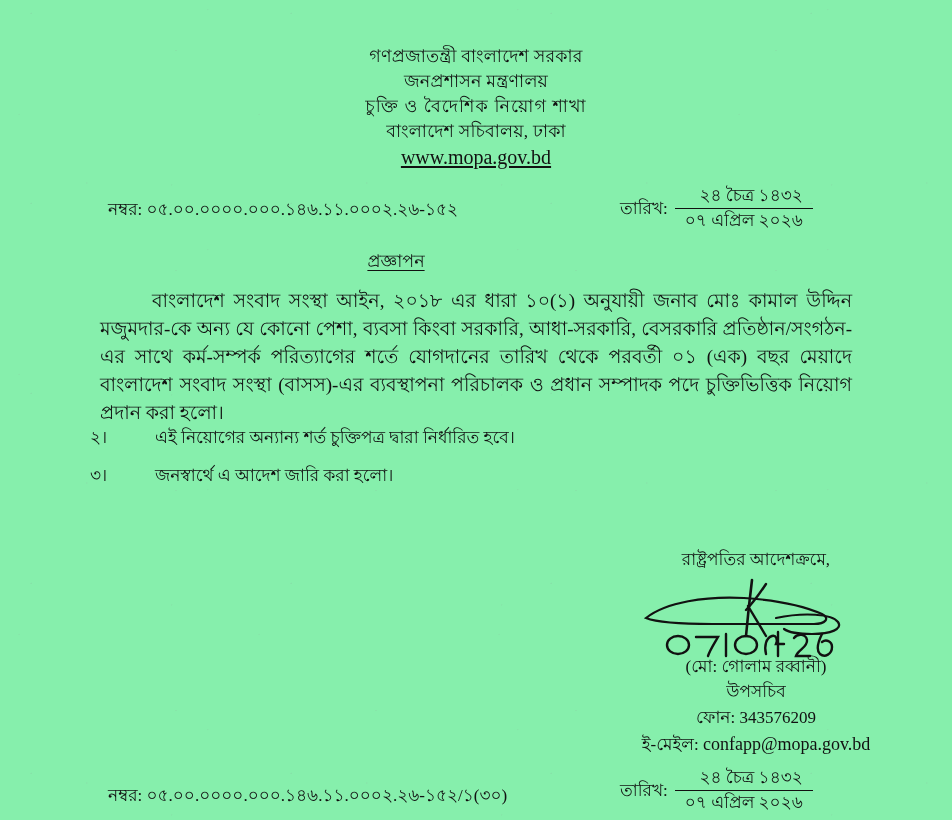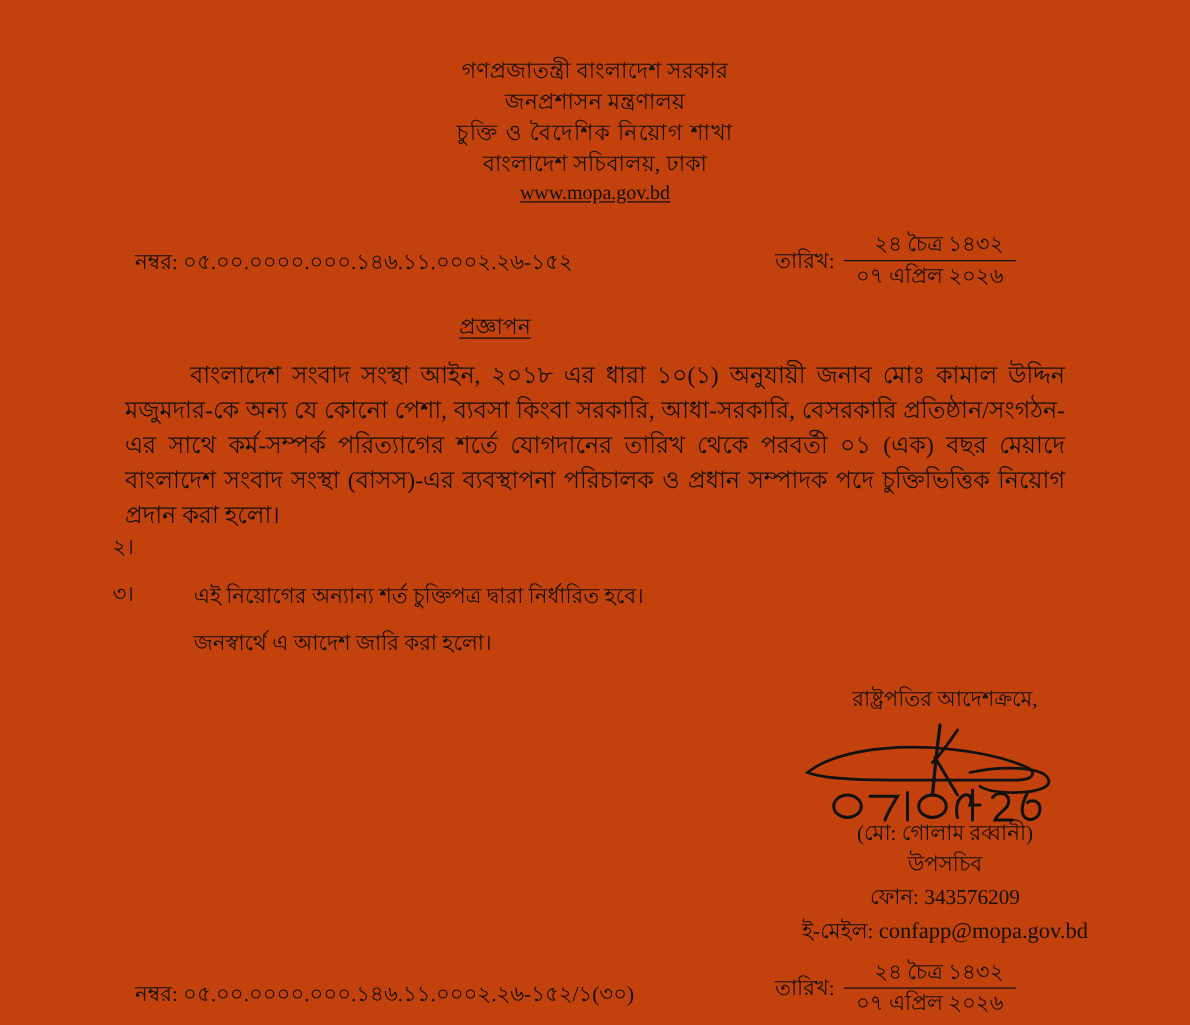--- a/index.html
+++ b/index.html
@@ -9,21 +9,21 @@
     background: #ffffff;
   }
   body {
     font-family: "Liberation Sans", "DejaVu Sans", sans-serif;
     color: #111111;
   }
   #page {
     position: relative;
     width: 952px;
     height: 820px;
-    background: #c2410c;
+    background: #86efac;
     overflow: hidden;
   }
   
   #speckle {
     position: absolute;
     inset: 0;
     pointer-events: none;
     opacity: 0.5;
     background-image:
       radial-gradient(circle at 12% 7%, rgba(140,140,140,0.25) 0.6px, transparent 1px),
@@ -54,21 +54,21 @@
     white-space: nowrap;
   }
   #letterhead .hl-branch {
     letter-spacing: 1.1px;
     font-family: Liberation Serif, serif;
   }
   #site-url {
     display: inline-block;
     margin-top: 2px;
     font-family: "Liberation Serif", "DejaVu Serif", serif;
-    font-size: 16px;
+    font-size: 20px;
     text-decoration: underline;
     text-underline-offset: 2px;
   }
 
   
   .memo-row {
     position: absolute;
     left: 0;
     width: 952px;
     height: 52px;
@@ -146,21 +146,20 @@
     font-size: 17px;
     line-height: 26px;
     display: flex;
   }
   .clause .cnum {
     width: 65px;
     flex: 0 0 65px;
   }
   .clause .ctext {
     flex: 1 1 auto;
-    margin-top: 39px;
   }
 
   
   #sign-block {
     position: absolute;
     top: 548px;
     left: 560px;
     width: 392px;
     text-align: center;
   }

